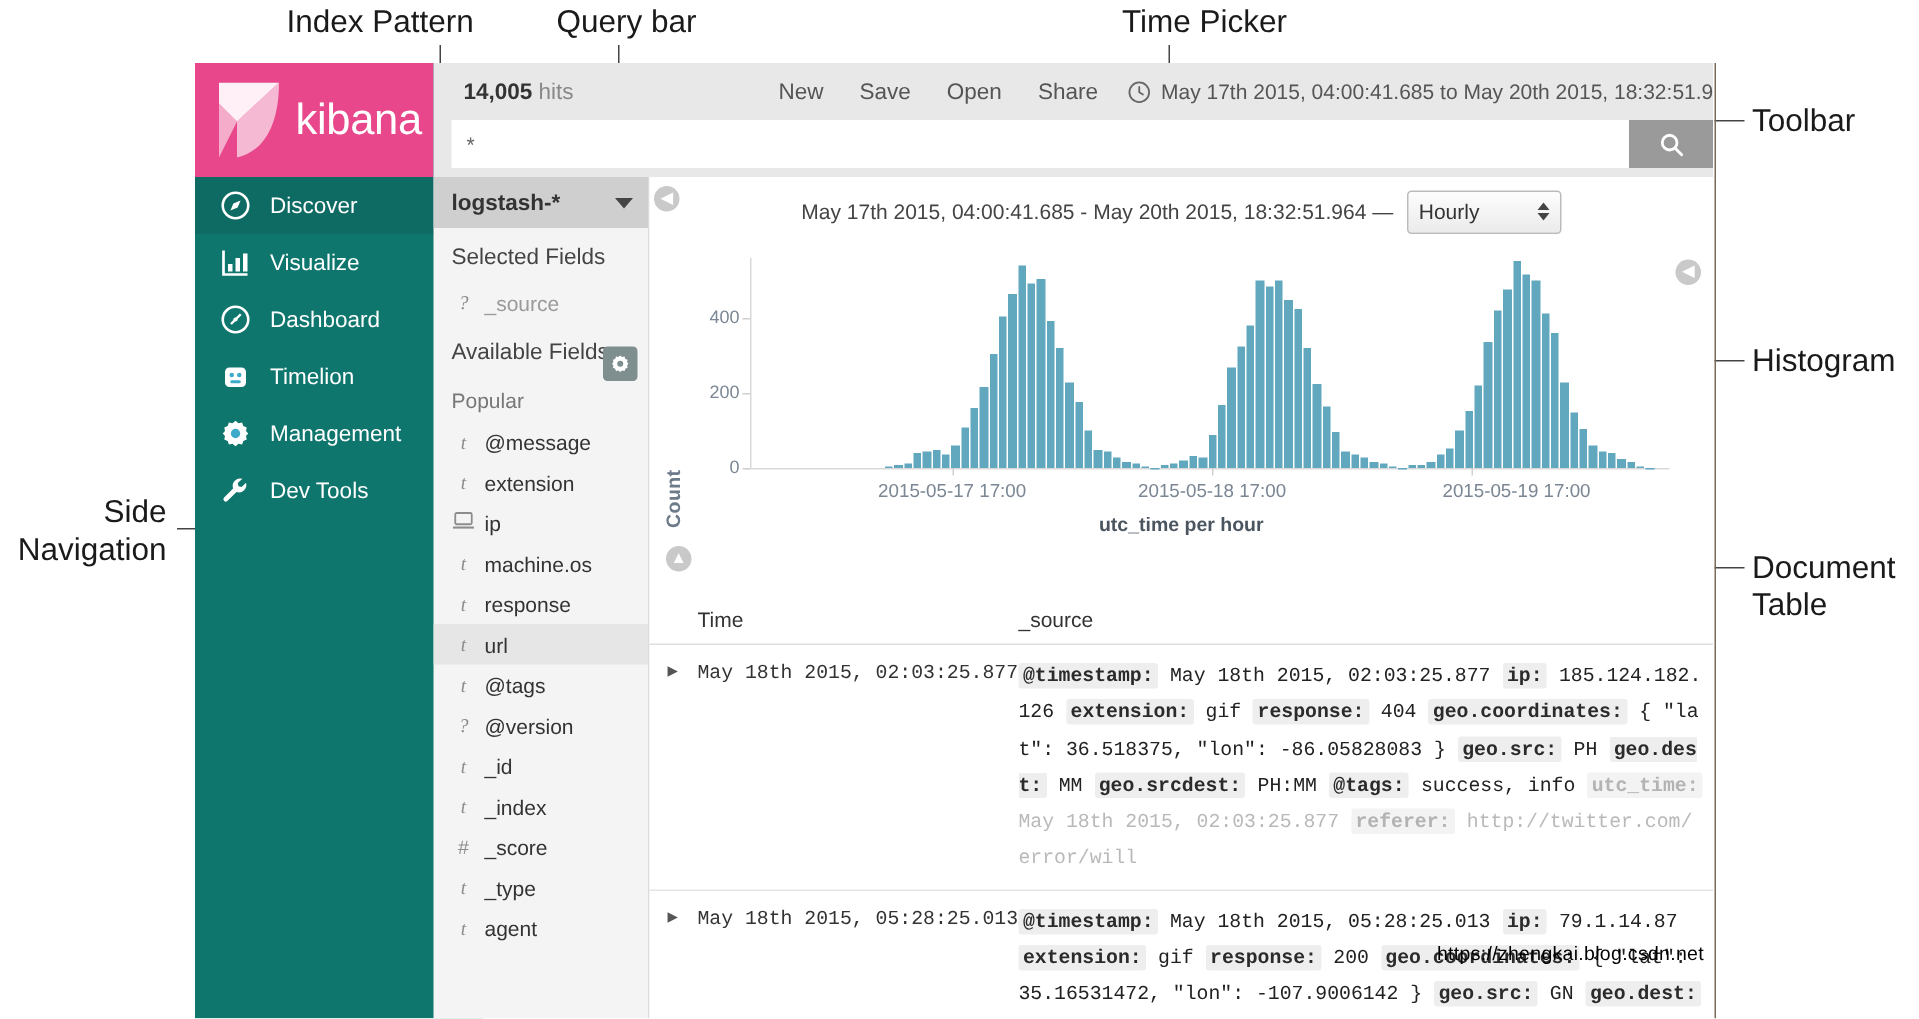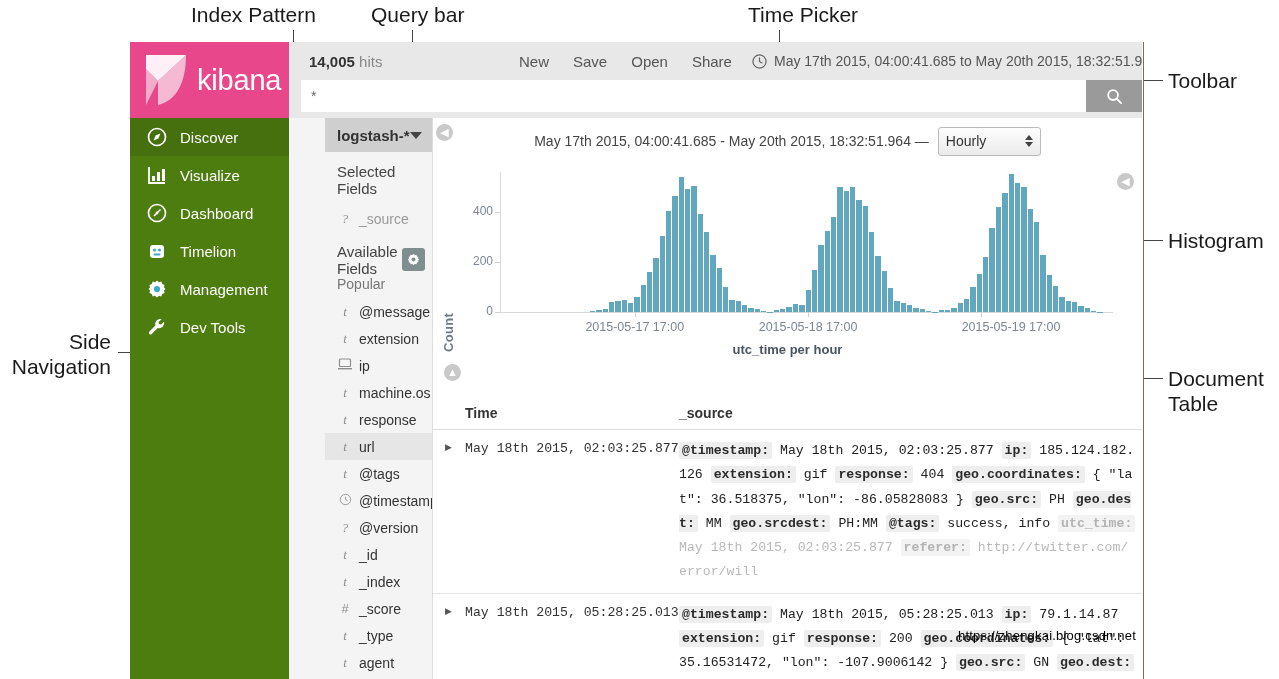--- a/index.html
+++ b/index.html
@@ -34,21 +34,21 @@
     left: 130px; top: 42px;
     width: 1012px; height: 637px;
     background: #fff;
     overflow: hidden;
   }
 
   
   #sidenav {
     position: absolute; left: 0; top: 0;
     width: 192px; height: 637px;
-    background: #4d7c0f;
+    background: #0f766e;
   }
   #logo {
     width: 159px; height: 76px;
     background: #e8488b;
     display: flex; align-items: center;
   }
   .logo-mark { margin-left: 14px; position: relative; width: 44px; height: 50px; }
   .logo-text {
     color: #fff; font-size: 29px; margin-left: 9px;
     letter-spacing: -0.2px; font-weight: 400;
@@ -105,21 +105,20 @@
     cursor: pointer;
   }
 
   
   #fields {
     position: absolute; left: 159px; top: 76px;
     width: 144px; height: 561px;
     background: #f4f4f4;
     border-right: 1px solid #dcdcdc;
     overflow: hidden;
-    padding-left: 36px;
   }
   #index-pattern {
     height: 34px; background: #cfcfcf;
     display: flex; align-items: center; justify-content: space-between;
     padding: 0 10px 0 12px; cursor: pointer;
   }
   #index-pattern .ip-name { font-size: 15px; font-weight: 700; color: #333; }
   .caret-down {
     width: 0; height: 0;
     border-left: 6px solid transparent;
@@ -224,21 +223,21 @@
   #xlabel {
     position: absolute; top: 178px; width: 709px; text-align: center;
     font-size: 13px; color: #4a5560; font-weight: 700;
   }
 
   
   #doctable { position: absolute; left: 0; top: 281px; width: 709px; height: 280px; overflow: hidden; }
   .dt-head {
     display: flex; padding: 6px 0 8px 0;
     border-bottom: 1px solid #dedede;
-    font-size: 14px; font-weight: 700; color: #333;
+    font-size: 14px; font-weight: 400; color: #333;
   }
   .dt-head .c-time { width: 246px; padding-left: 32px; }
   .dt-head .c-src { }
   .dt-row { display: flex; padding: 9px 0 8px 0; border-bottom: 1px solid #e5e5e5; }
   .dt-expand {
     width: 32px; flex: 0 0 32px; padding-left: 12px; padding-top: 3px;
     color: #555; font-size: 9px; cursor: pointer;
   }
   .dt-time {
     width: 214px; flex: 0 0 214px;
@@ -465,29 +464,20 @@
         <span>response</span>
       </div>
 
       <div class="fld-row hl">
         <span class="fld-type">t</span>
         <span>url</span>
       </div>
       <div class="fld-row">
         <span class="fld-type">t</span>
         <span>@tags</span>
-      </div>
-      <div class="fld-row">
-        <span class="fld-type plain">
-          <svg width="13" height="13" viewBox="0 0 16 16">
-              <circle cx="8" cy="8" r="6.4" fill="none" stroke="#9a9a9a" stroke-width="1.2"></circle>
-              <path d="M8 4.6 L8 8 L10.4 9.4" stroke="#9a9a9a" stroke-width="1.2" fill="none"></path>
-            </svg>
-        </span>
-        <span>@timestamp</span>
       </div>
       <div class="fld-row">
         <span class="fld-type">?</span>
         <span>@version</span>
       </div>
       <div class="fld-row">
         <span class="fld-type">t</span>
         <span>_id</span>
       </div>
       <div class="fld-row">

